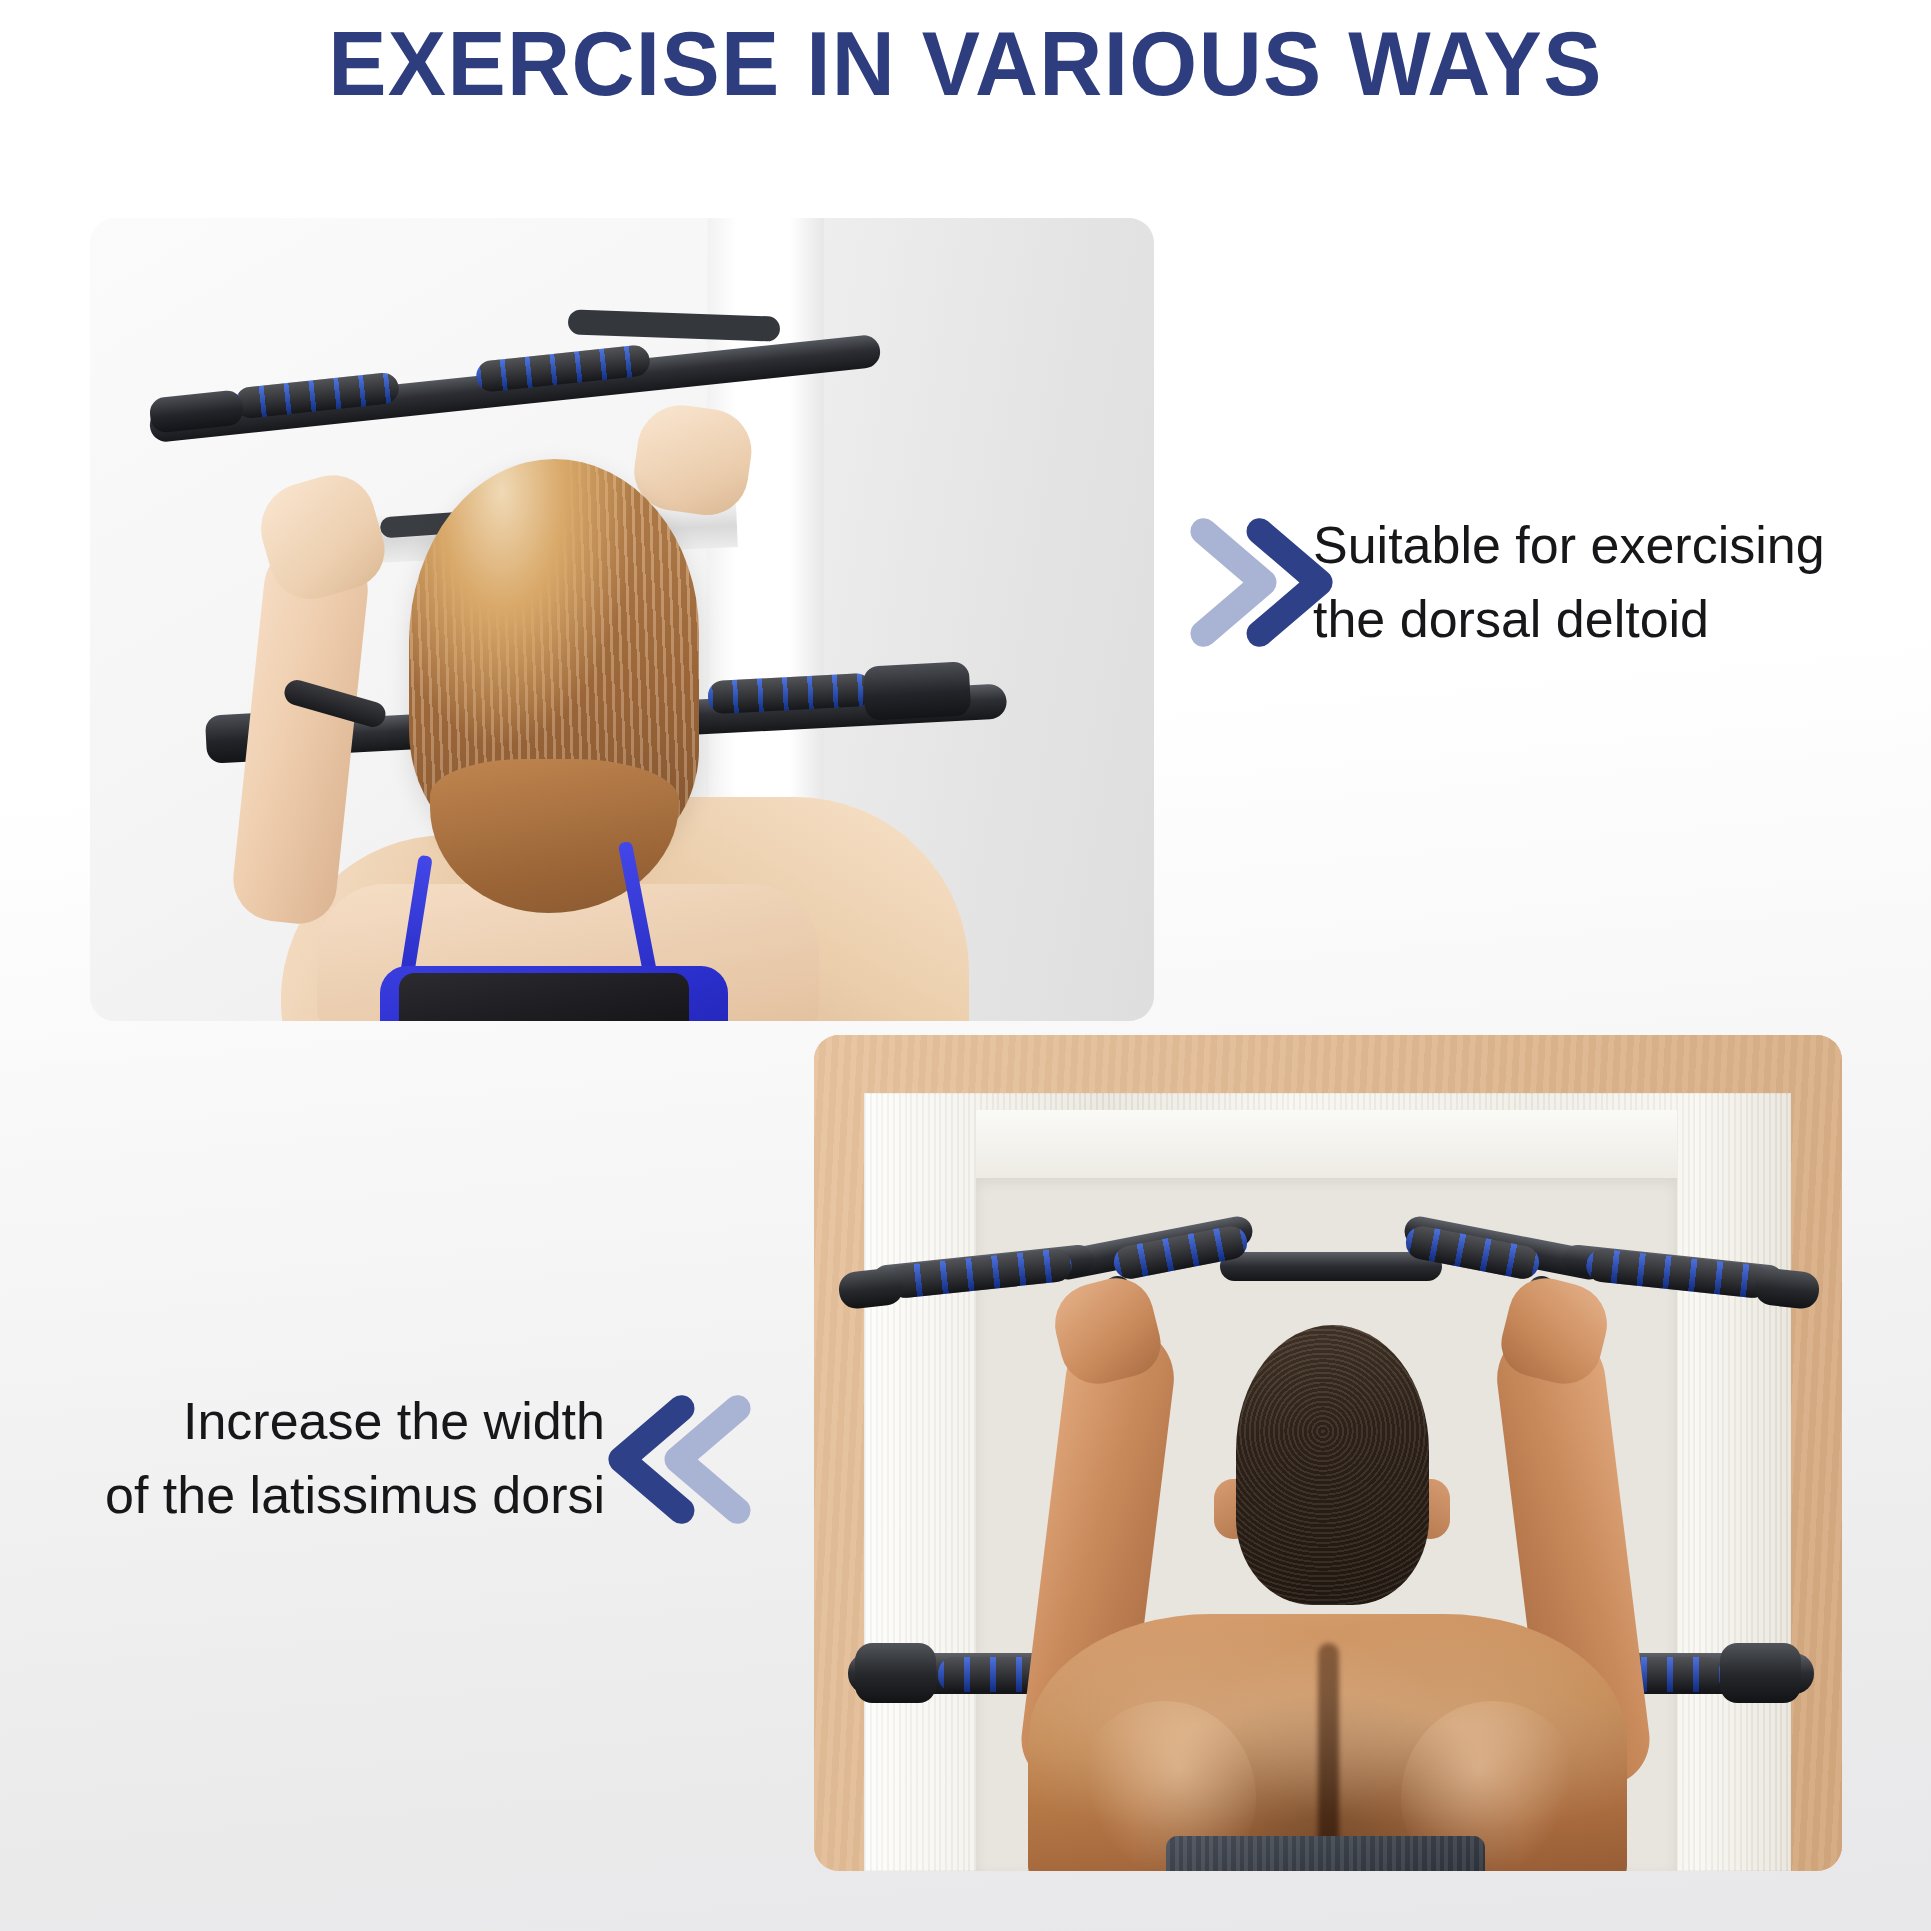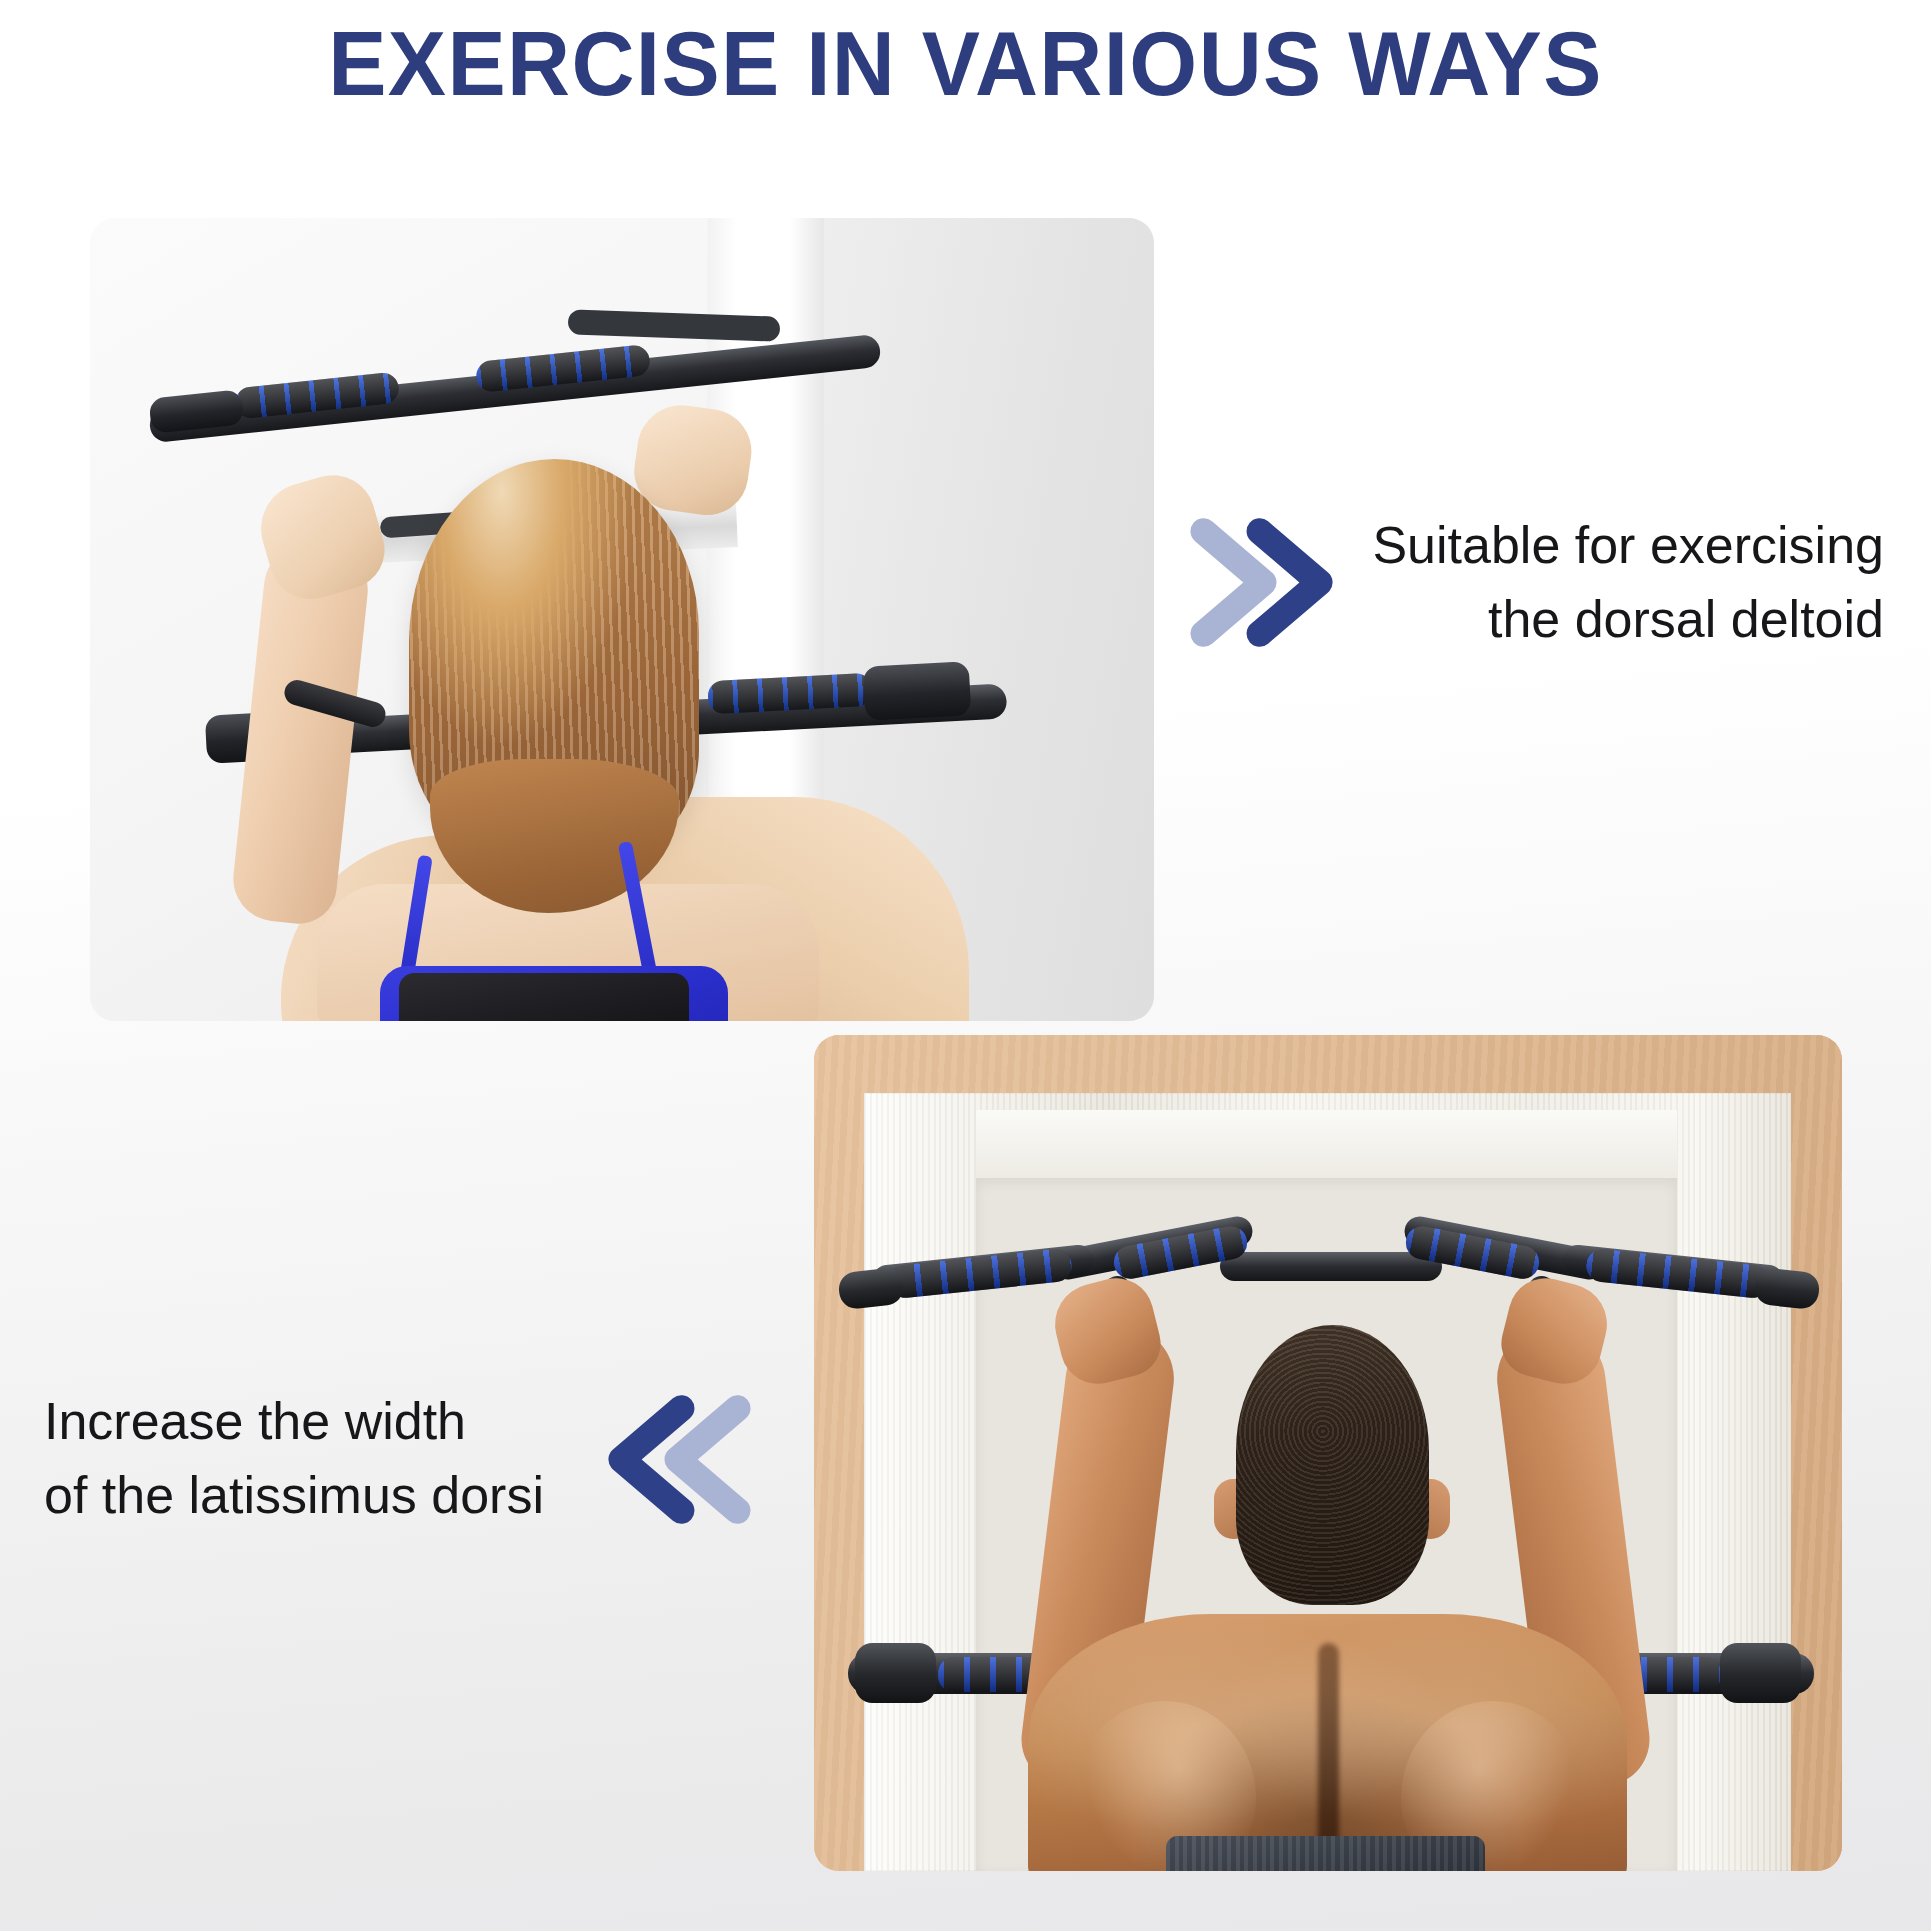--- a/index.html
+++ b/index.html
@@ -343,22 +343,22 @@
   
   .caption {
     position: absolute;
     font-family: "Liberation Sans", sans-serif;
     font-weight: 300;
     font-size: 52px;
     line-height: 1.42;
     color: #17171a;
     white-space: pre-line;
   }
-  #caption-right { left: 1343px; top: 509px; width: 541px; text-align: right; }
-  #caption-left  { left: 44px;  top: 1385px; width: 541px; }
+  #caption-right { left: 1313px; top: 509px; width: 541px; text-align: left; }
+  #caption-left  { left: 64px;  top: 1385px; width: 541px; text-align: right; }
 </style>
 </head>
 <body>
 
 <div id="page">
 
   <div id="title">EXERCISE IN VARIOUS WAYS</div>
 
   <div id="photo-top" class="photo">
     <div class="wall-left"></div>

